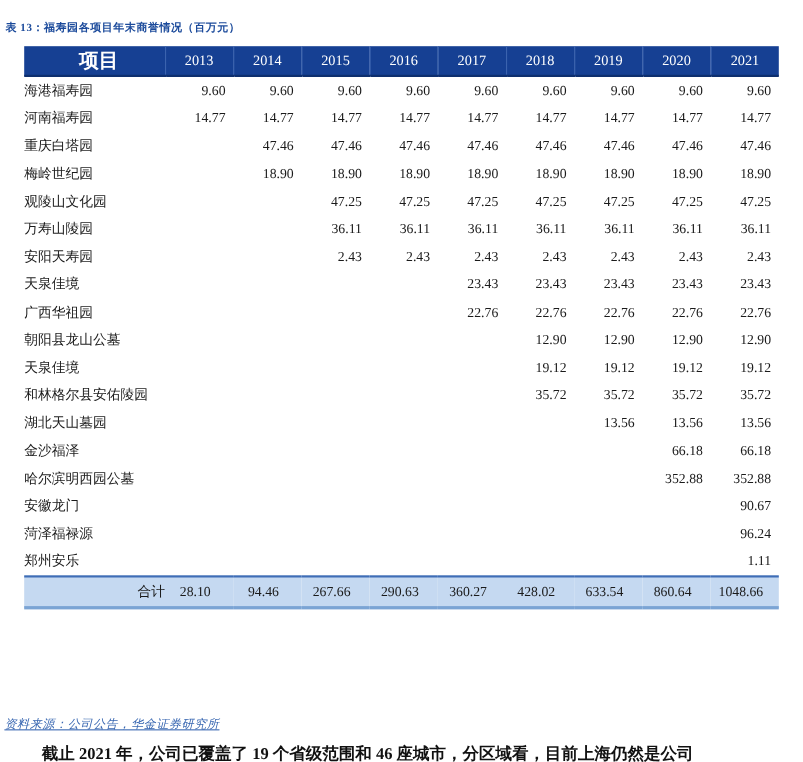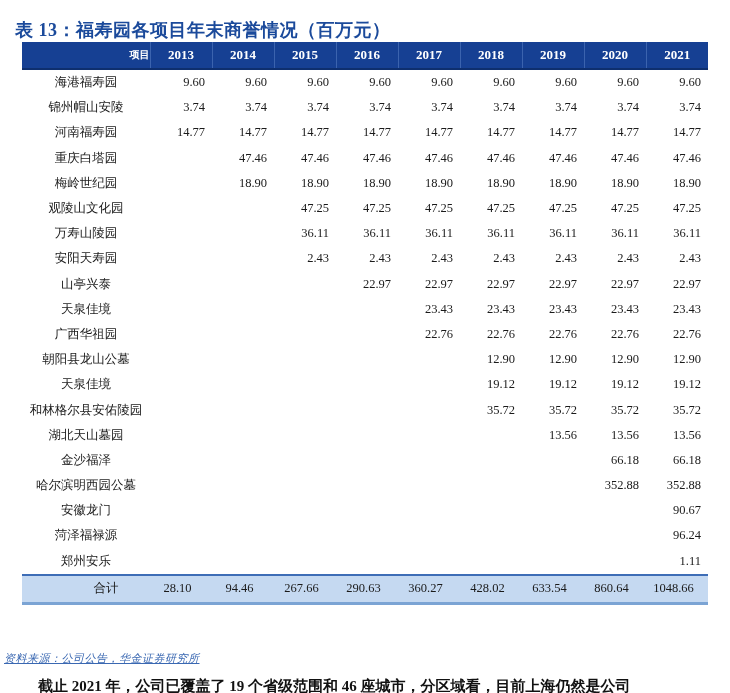--- a/index.html
+++ b/index.html
@@ -14,46 +14,46 @@
     --text-color:#1a1a1a;
   }
   html,body{margin:0;padding:0;}
   body{
     width:730px;height:693px;background:#ffffff;
     font-family:"Liberation Serif","DejaVu Serif",serif;
     color:var(--text-color);
   }
   .page{position:relative;width:730px;height:693px;overflow:hidden;background:#fff;}
   .doc-title{
-    position:absolute;left:15px;top:18px;
-    font-size:18px;font-weight:bold;color:var(--title-color);
+    position:absolute;left:5px;top:18px;
+    font-size:10px;font-weight:bold;color:var(--title-color);
     letter-spacing:0.5px;white-space:nowrap;
   }
   table.goodwill{
     position:absolute;left:22px;top:42px;width:686px;
     border-collapse:collapse;table-layout:fixed;
     font-size:12.5px;
   }
   table.goodwill col.c-name{width:128px;}
   table.goodwill col.c-year{width:62px;}
   thead th{
     background:var(--header-bg);color:#ffffff;height:26px;
-    font-weight:bold;padding:0;border-bottom:2px solid var(--header-edge);
-  }
-  thead th.first{text-align:right;padding-left:8px;font-weight:bold;font-size:10px;}
+    font-weight:normal;padding:0;border-bottom:2px solid var(--header-edge);
+  }
+  thead th.first{text-align:center;padding-left:8px;font-weight:bold;font-size:18px;}
   thead th.year{text-align:center;border-left:1px solid var(--header-sep);font-size:13px;}
   tbody td{height:25.2px;padding:0;}
-  td.name{text-align:center;white-space:nowrap;}
+  td.name{text-align:left;white-space:nowrap;}
   td.val{text-align:right;padding-right:7px;font-variant-numeric:tabular-nums;}
   tfoot td{
     background:var(--total-bg);height:26px;padding:0;
     border-top:2px solid var(--total-border-top);
     border-bottom:3px solid var(--total-border-bottom);
   }
-  tfoot td.name{text-align:center;padding-left:40px;}
+  tfoot td.name{text-align:right;padding-left:40px;}
   tfoot td.val{text-align:center;padding-right:7px;}
   .source-line{
     position:absolute;left:4px;top:651px;
     font-size:11px;font-style:italic;color:var(--source-color);
     white-space:nowrap;letter-spacing:0.5px;text-decoration:underline;
   }
   .body-paragraph{
     position:absolute;left:38px;top:676px;width:688px;
     font-size:15px;font-weight:bold;color:#111;
     white-space:nowrap;line-height:1.4;
@@ -100,32 +100,20 @@
           <td class="val">9.60</td>
           <td class="val">9.60</td>
           <td class="val">9.60</td>
           <td class="val">9.60</td>
           <td class="val">9.60</td>
           <td class="val">9.60</td>
           <td class="val">9.60</td>
           <td class="val">9.60</td>
         </tr>
         <tr>
-          <td class="name">锦州帽山安陵</td>
-          <td class="val">3.74</td>
-          <td class="val">3.74</td>
-          <td class="val">3.74</td>
-          <td class="val">3.74</td>
-          <td class="val">3.74</td>
-          <td class="val">3.74</td>
-          <td class="val">3.74</td>
-          <td class="val">3.74</td>
-          <td class="val">3.74</td>
-        </tr>
-        <tr>
           <td class="name">河南福寿园</td>
           <td class="val">14.77</td>
           <td class="val">14.77</td>
           <td class="val">14.77</td>
           <td class="val">14.77</td>
           <td class="val">14.77</td>
           <td class="val">14.77</td>
           <td class="val">14.77</td>
           <td class="val">14.77</td>
           <td class="val">14.77</td>
@@ -182,32 +170,20 @@
           <td class="name">安阳天寿园</td>
           <td class="val"></td>
           <td class="val"></td>
           <td class="val">2.43</td>
           <td class="val">2.43</td>
           <td class="val">2.43</td>
           <td class="val">2.43</td>
           <td class="val">2.43</td>
           <td class="val">2.43</td>
           <td class="val">2.43</td>
-        </tr>
-        <tr>
-          <td class="name">山亭兴泰</td>
-          <td class="val"></td>
-          <td class="val"></td>
-          <td class="val"></td>
-          <td class="val">22.97</td>
-          <td class="val">22.97</td>
-          <td class="val">22.97</td>
-          <td class="val">22.97</td>
-          <td class="val">22.97</td>
-          <td class="val">22.97</td>
         </tr>
         <tr>
           <td class="name">天泉佳境</td>
           <td class="val"></td>
           <td class="val"></td>
           <td class="val"></td>
           <td class="val"></td>
           <td class="val">23.43</td>
           <td class="val">23.43</td>
           <td class="val">23.43</td>

